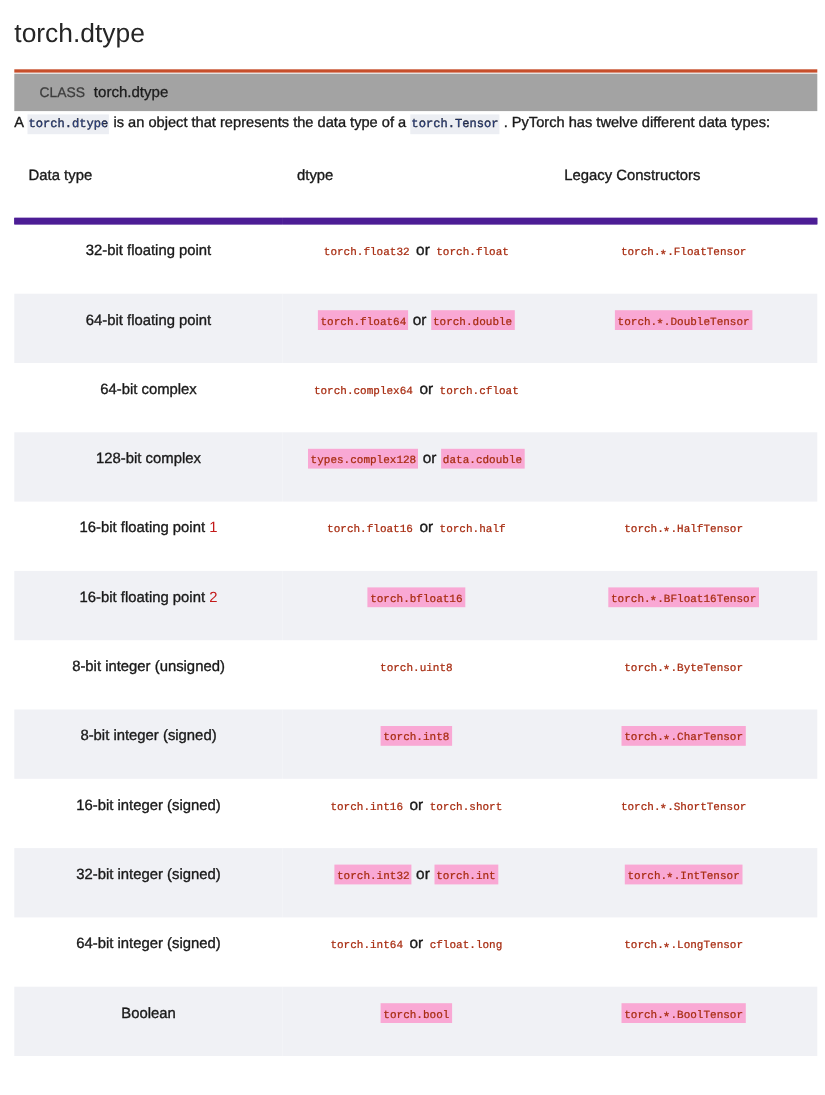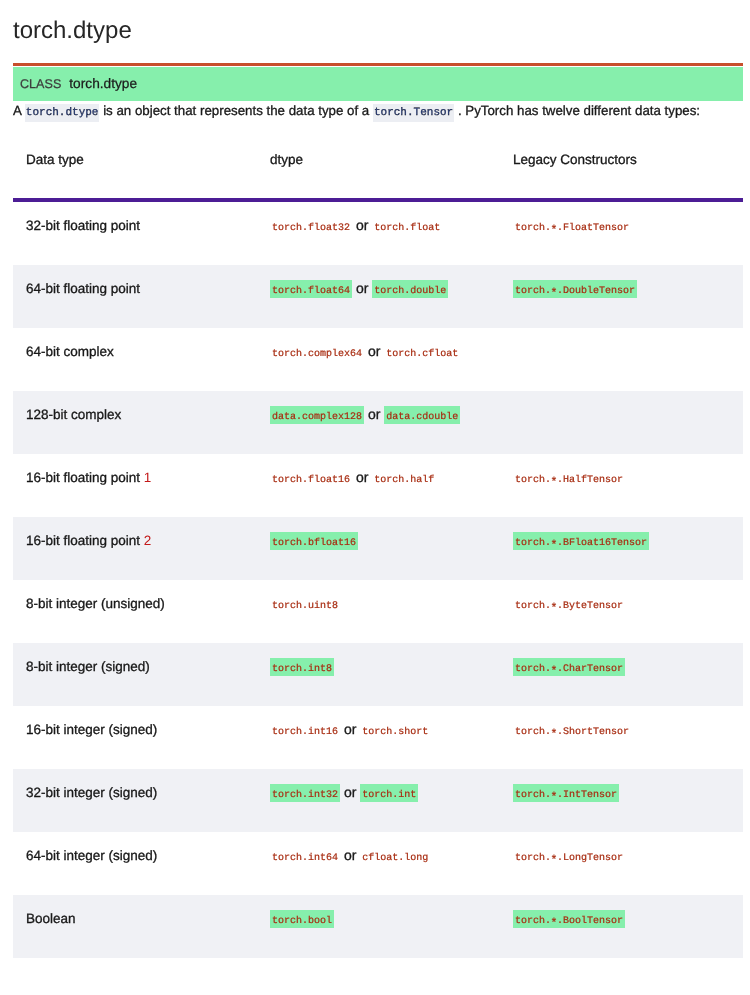--- a/index.html
+++ b/index.html
@@ -9,37 +9,37 @@
     font-family:"Liberation Sans", sans-serif;
     color:#1b1b1b;
     -webkit-font-smoothing:antialiased;
     text-rendering:geometricPrecision;
   }
   .page { width:730px; margin:16px 13px; }
 
   h1.title { font-size:24px; font-weight:400; margin:0; line-height:28px; padding-top:1px; color:#262626; }
 
   .sigbar { margin-top:18px; height:3px; background:#c74f2c; }
-  .sig { margin-top:1px; background:#86efac; padding:9px 8px 10px 7px; font-size:13.7px; -webkit-text-stroke:0.25px currentColor; }
+  .sig { margin-top:1px; background:#a3a3a3; padding:9px 8px 10px 23px; font-size:13.7px; -webkit-text-stroke:0.25px currentColor; }
   .sig .kw { color:#3d3d3d; font-size:12.6px; }
   .sig .name { color:#1b1b1b; margin-left:8px; }
 
   p.intro { font-size:13.3px; line-height:20px; margin:0; color:#1b1b1b; white-space:nowrap; -webkit-text-stroke:0.3px #111111; }
   code.lit { font-family:"Liberation Mono", monospace; font-size:11px; }
   code.lit.blue { color:#2c4799; background:#eceef3; padding:3px 1px; }
 
   table.dt { width:730px; border-collapse:collapse; margin-top:17px; table-layout:fixed; font-size:13.5px; line-height:21px; }
   table.dt col.c1 { width:244px; }
   table.dt col.c2 { width:243px; }
   table.dt col.c3 { width:243px; }
-  table.dt th { text-align:left; font-weight:400; padding:9px 13px 28px 13px; border-bottom:4px solid #4c1d95; vertical-align:top; color:#1b1b1b; -webkit-text-stroke:0.3px #111111; }
-  table.dt td { padding:13px 13px 29px 13px; vertical-align:middle; color:#1b1b1b; -webkit-text-stroke:0.3px #111111; }
+  table.dt th { text-align:left; font-weight:400; padding:9px 13px 28px 13px; border-bottom:6px solid #4c1d95; vertical-align:top; color:#1b1b1b; -webkit-text-stroke:0.3px #111111; }
+  table.dt td { padding:13px 13px 29px 13px; vertical-align:middle; color:#1b1b1b;text-align:center; -webkit-text-stroke:0.3px #111111; }
   table.dt tr.odd td { background:#f0f1f5; }
   code.red { font-family:"Liberation Mono", monospace; font-size:10px; color:#a82d12; line-height:1; padding:0 2px; -webkit-text-stroke:0.22px #a82d12; }
-  tr.odd code.red { background:#86efac; padding:6px 2px 1px 2px; }
+  tr.odd code.red { background:#f9a8d4; padding:6px 2px 1px 2px; }
   .fn { color:#c31919; -webkit-text-stroke:0; }
   .sep { font-size:14px; }
   .ast { display:inline-block; transform:translateY(3px) scale(1.15); }
 
 </style>
 </head>
 <body>
 
 <div class="page">
   <h1 class="title">torch.dtype</h1>
@@ -75,21 +75,21 @@
           <td><code class="red">torch.float64</code><span class="sep"> or </span><code class="red">torch.double</code></td>
           <td><code class="red">torch.<span class="ast">*</span>.DoubleTensor</code></td>
         </tr>
         <tr class="even">
           <td>64-bit complex</td>
           <td><code class="red">torch.complex64</code><span class="sep"> or </span><code class="red">torch.cfloat</code></td>
           <td></td>
         </tr>
         <tr class="odd">
           <td>128-bit complex</td>
-          <td><code class="red">data.complex128</code><span class="sep"> or </span><code class="red">data.cdouble</code></td>
+          <td><code class="red">types.complex128</code><span class="sep"> or </span><code class="red">data.cdouble</code></td>
           <td></td>
         </tr>
         <tr class="even">
           <td>16-bit floating point<span class="fn"> 1</span></td>
           <td><code class="red">torch.float16</code><span class="sep"> or </span><code class="red">torch.half</code></td>
           <td><code class="red">torch.<span class="ast">*</span>.HalfTensor</code></td>
         </tr>
         <tr class="odd">
           <td>16-bit floating point<span class="fn"> 2</span></td>
           <td><code class="red">torch.bfloat16</code></td>

